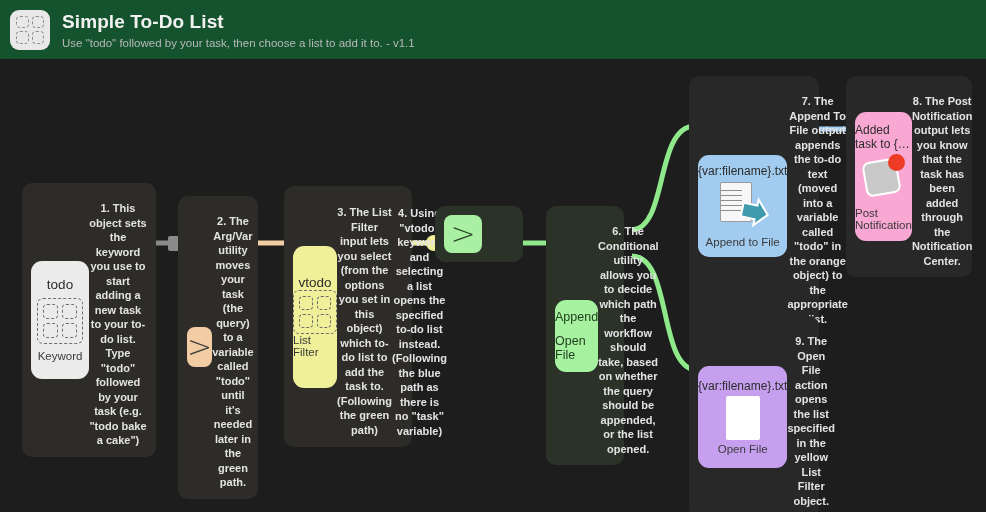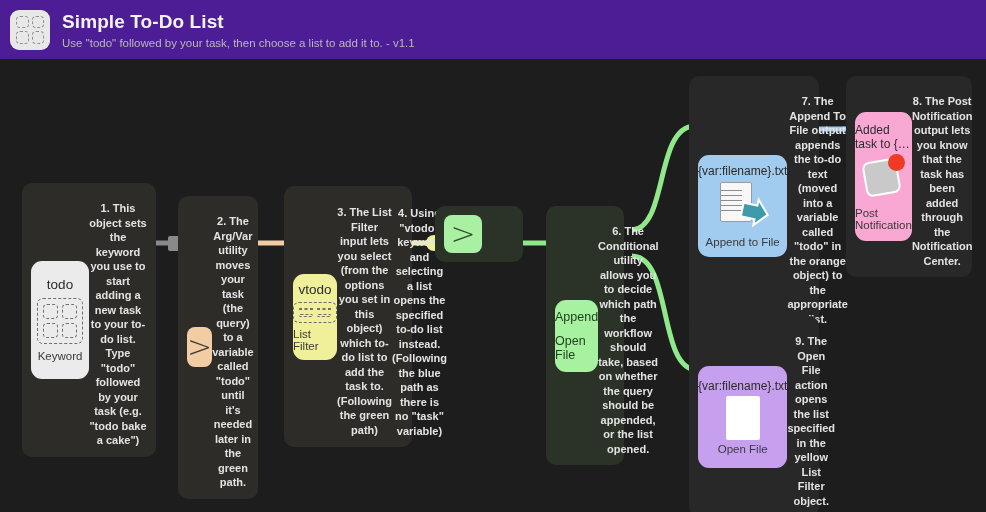--- a/index.html
+++ b/index.html
@@ -7,21 +7,21 @@
     width: 986px; height: 512px;
     background: #1d1d1d;
     font-family: "Liberation Sans", sans-serif;
     overflow: hidden;
   }
   #app { position: relative; width: 986px; height: 512px; background: #1d1d1d; }
 
   
   .header {
     position: absolute; left: 0; top: 0; width: 986px; height: 59px;
-    background: #4c1d95;
+    background: #14532d;
     display: flex; align-items: center; padding-left: 10px;
   }
   .app-icon {
     width: 40px; height: 40px; border-radius: 9px; background: #e8e8e8;
     display: grid; grid-template-columns: 1fr 1fr; grid-template-rows: 1fr 1fr;
     gap: 3px; padding: 6px; flex: 0 0 auto;
   }
   .app-icon i { border: 1.5px dashed #8e8e8e; border-radius: 4px; display:block; }
   .header-text { margin-left: 12px; }
   .app-title { color: #f2f2f2; font-size: 19px; font-weight: 600; letter-spacing: .1px; }
@@ -61,21 +61,21 @@
   .chev { font-size: 30px; color: #3a3a3a; line-height: 1; font-weight: 300; font-family: "DejaVu Sans", sans-serif; }
 
   
   #node-keyword { left: 22px; top: 183px; width: 134px; }
   #node-keyword .card { background: #ebebeb; height: 118px; padding: 9px 0; gap: 6px; }
 
   #node-argvar-todo { left: 178px; top: 196px; width: 80px; }
   #node-argvar-todo .card { background: #f2cda4; height: 40px; width: 40px; border-radius: 8px; }
 
   #node-listfilter { left: 284px; top: 186px; width: 128px; }
-  #node-listfilter .card { background: #f0f09a; height: 86px; padding: 8px 0; gap: 5px; }
+  #node-listfilter .card { background: #f0f09a; height: 142px; padding: 8px 0; }
 
   #node-argvar-file { left: 435px; top: 206px; width: 88px; }
   #node-argvar-file .card { background: #aaf0a2; height: 38px; width: 38px; border-radius: 8px; }
   #node-argvar-file .chev { color: #2e4a2c; }
 
   #node-conditional { left: 546px; top: 206px; width: 78px; }
   #node-conditional .card { background: #a6f2a0; height: 72px; gap: 10px; }
   #node-conditional .cond-out { font-size: 12.5px; color: #23401f; }
 
   #node-append { left: 689px; top: 76px; width: 130px; }

